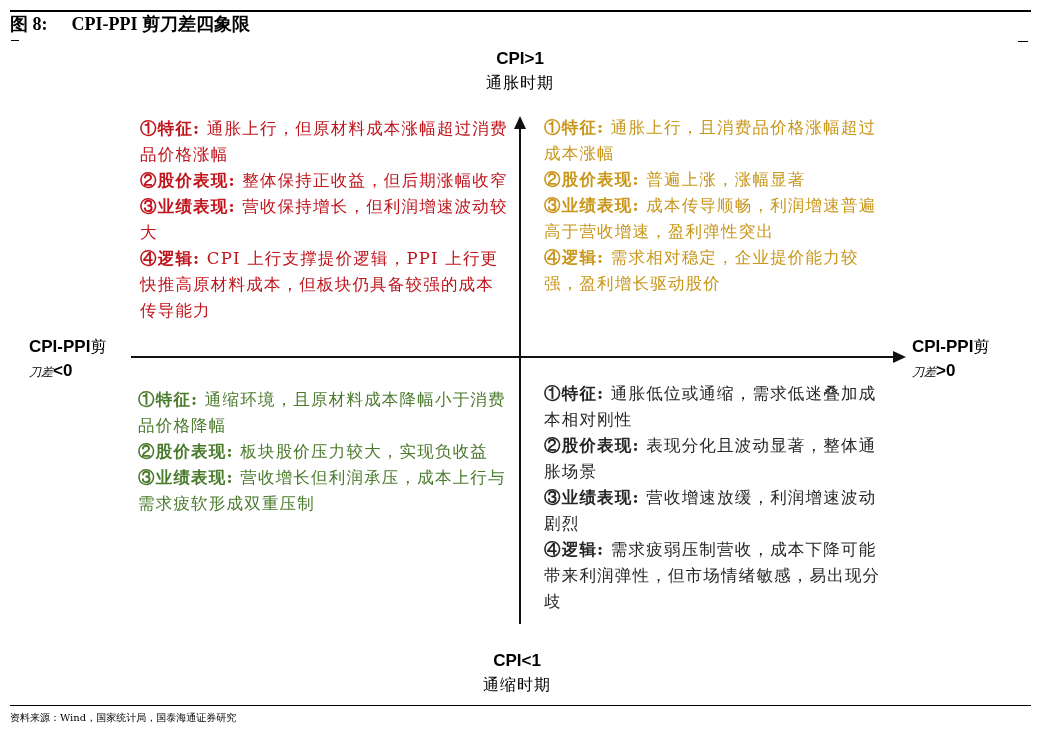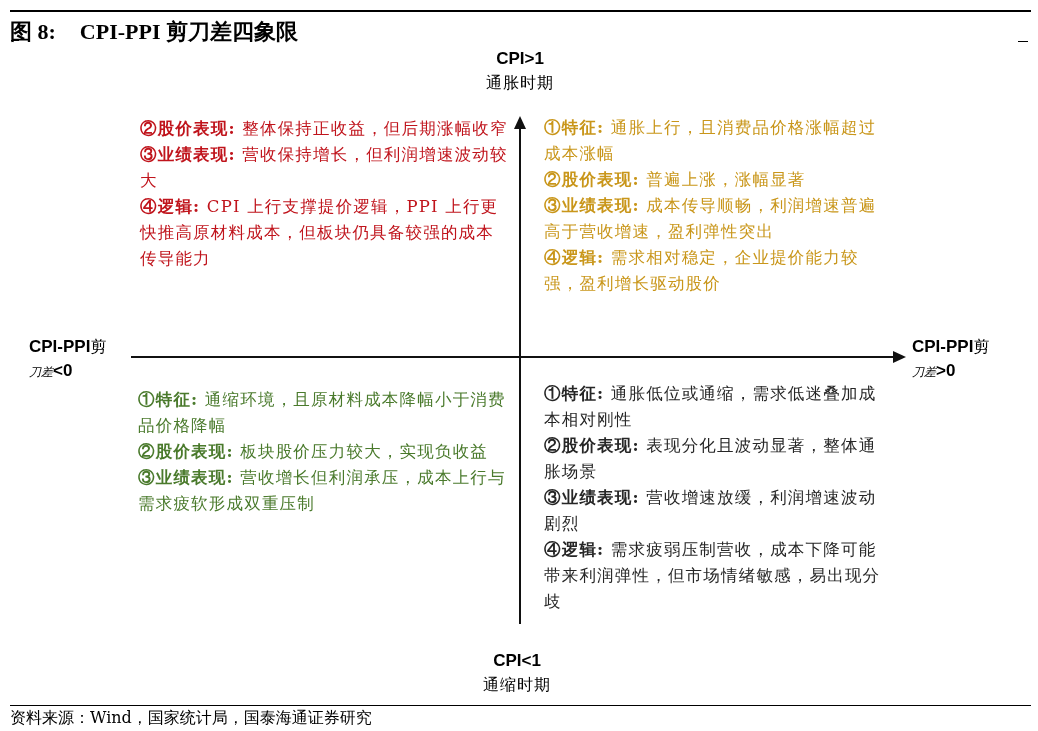--- a/index.html
+++ b/index.html
@@ -5,21 +5,21 @@
   html, body { margin: 0; padding: 0; background: #ffffff; }
   body {
     width: 1038px; height: 731px; position: relative; overflow: hidden;
     font-family: "DejaVu Serif", "Liberation Serif", serif;
     color: #000;
   }
   .rule { position: absolute; background: #000; }
   .fig-title {
     position: absolute; left: 10px; top: 13px;
     font-family: "Liberation Serif", "DejaVu Serif", serif;
-    font-weight: bold; font-size: 22px; line-height: 22px; white-space: nowrap; margin-top: 8px;
+    font-weight: bold; font-size: 18px; line-height: 22px; white-space: nowrap;
   }
   .fig-title .num { margin-right: 24px; }
   .tick { position: absolute; height: 1px; background: #000; }
   .axis-label {
     position: absolute; text-align: center; line-height: 24px;
   }
   .axis-label .en {
     font-family: "Liberation Sans", "DejaVu Sans", sans-serif;
     font-weight: bold; font-size: 17px; display: block;
   }
@@ -52,21 +52,21 @@
     position: absolute; left: 514px; top: 116px; width: 0; height: 0;
     border-left: 6px solid transparent; border-right: 6px solid transparent;
     border-bottom: 13px solid #111;
   }
   .arrow-right {
     position: absolute; left: 893px; top: 351px; width: 0; height: 0;
     border-top: 6px solid transparent; border-bottom: 6px solid transparent;
     border-left: 13px solid #111;
   }
   .source {
-    position: absolute; left: 10px; top: 708px; font-size: 16px; line-height: 20px;
+    position: absolute; left: 10px; top: 708px; font-size: 10px; line-height: 20px;
     font-family: "DejaVu Serif", "Liberation Serif", serif; white-space: nowrap;
   }
 </style>
 </head>
 <body>
 
 <div class="rule" style="left:10px; top:10px; width:1021px; height:2px;"></div>
 
 <div class="fig-title">
   <span class="num">图 8:</span><span>CPI-PPI 剪刀差四象限</span>
@@ -88,20 +88,21 @@
   <div><span class="en">CPI-PPI</span><span>剪</span></div>
   <div><span class="zh">刀差</span><span class="num">&lt;0</span></div>
 </div>
 
 <div class="side-label" style="left:912px; top:335px; width:120px;">
   <div><span class="en">CPI-PPI</span><span>剪</span></div>
   <div><span class="zh">刀差</span><span class="num">&gt;0</span></div>
 </div>
 
 <div class="quad q-tl">
+  <p><span class="k">①特征:</span> <span>通胀上行，但原材料成本涨幅超过消费品价格涨幅</span></p>
   <p><span class="k">②股价表现:</span> <span>整体保持正收益，但后期涨幅收窄</span></p>
   <p><span class="k">③业绩表现:</span> <span>营收保持增长，但利润增速波动较大</span></p>
   <p><span class="k">④逻辑:</span> <span>CPI 上行支撑提价逻辑，PPI 上行更快推高原材料成本，但板块仍具备较强的成本传导能力</span></p>
 </div>
 
 <div class="quad q-tr">
   <p><span class="k">①特征:</span> <span>通胀上行，且消费品价格涨幅超过成本涨幅</span></p>
   <p><span class="k">②股价表现:</span> <span>普遍上涨，涨幅显著</span></p>
   <p><span class="k">③业绩表现:</span> <span>成本传导顺畅，利润增速普遍高于营收增速，盈利弹性突出</span></p>
   <p><span class="k">④逻辑:</span> <span>需求相对稳定，企业提价能力较强，盈利增长驱动股价</span></p>

